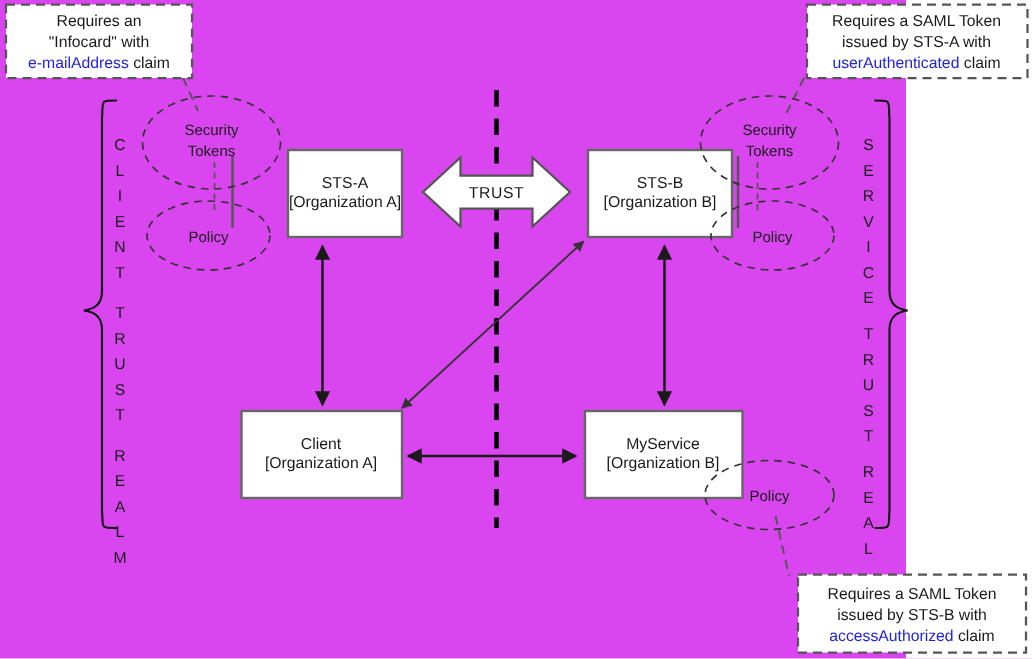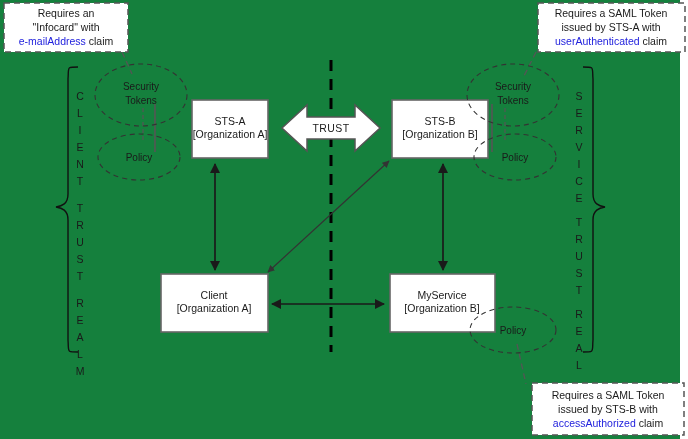--- a/index.html
+++ b/index.html
@@ -8,23 +8,23 @@
     background: #ffffff;
   }
   body {
     width: 688px;
     height: 439px;
     overflow: hidden;
     font-family: "Liberation Sans", sans-serif;
   }
   #diagram-root {
     position: relative;
-    width: 680px;
+    width: 604px;
     height: 439px;
-    background: #15803d;
+    background: #d946ef;
   }
   svg.diagram {
     display: block;
     width: 688px;
     height: 439px;
   }
   .node-box {
     fill: #ffffff;
     stroke: #666666;
     stroke-width: 1.6;

